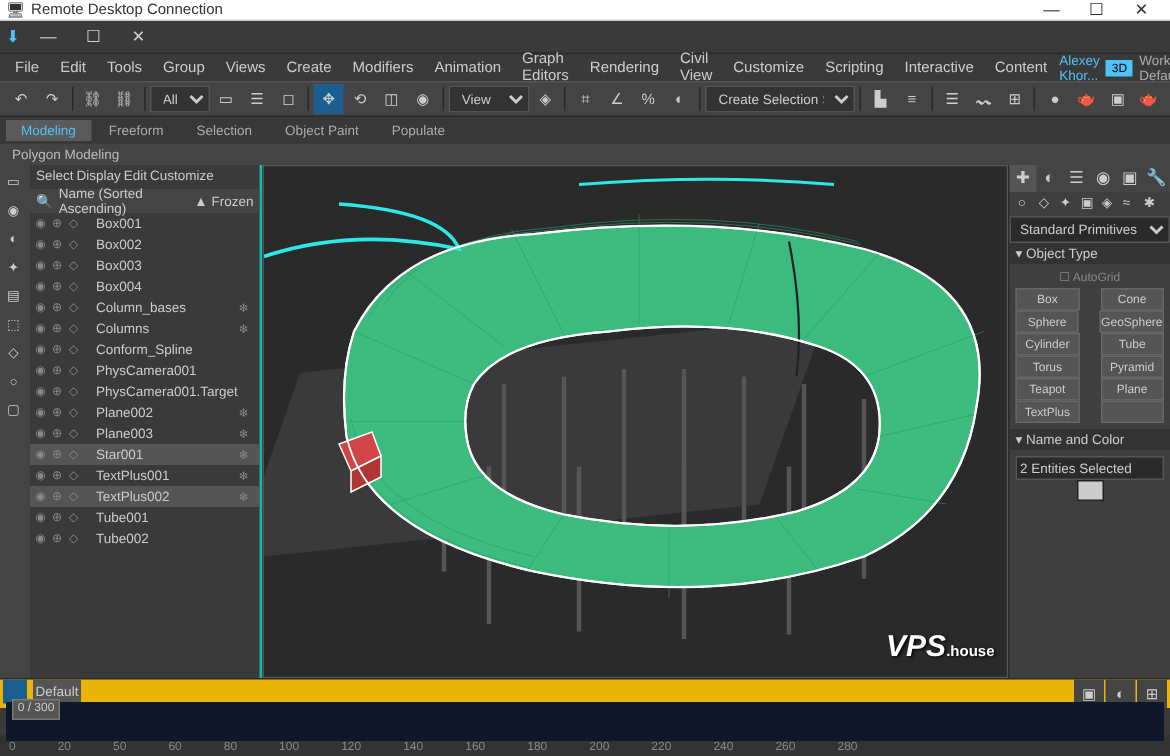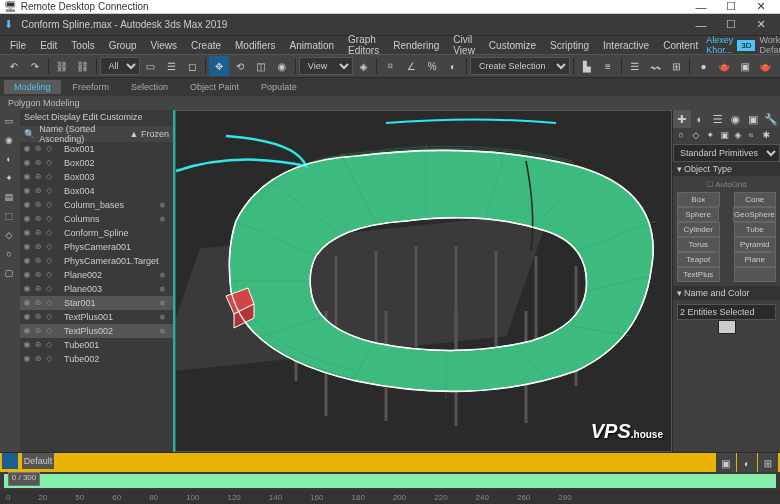--- a/index.html
+++ b/index.html
@@ -46,21 +46,21 @@
 .cmd-tabs .ct.active{background:#555}
 .cmd-icons{height:16px;display:flex;gap:2px;padding:2px;justify-content:center}
 .cmd-icons .ci{width:12px;height:12px;font-size:9px;color:#ccc}
 .cmd-header{background:#333;padding:2px 4px;font-size:9px;cursor:pointer}
 .cmd-body{padding:4px;display:flex;flex-direction:column;gap:3px}
 .cmd-btns{display:flex;gap:14px}
 .cmd-btns .cb{flex:1;background:#555;text-align:center;padding:2px 0;font-size:8px;cursor:pointer;border:1px solid #666}
 .cmd-input{width:100%;background:#2a2a2a;border:1px solid #555;color:#ccc;padding:2px;font-size:9px}
 .colorswatch{width:18px;height:14px;background:#ccc;border:1px solid #222}
 .timeline{height:18px;background:#3a3a3a;display:flex;align-items:center}
-.timeline .track{flex:1;height:14px;background:#86efac;margin:17px 4px;position:relative}
+.timeline .track{flex:1;height:26px;background:#0f172a;margin:17px 4px;position:relative}
 .timeline .handle{position:absolute;left:4px;top:-2px;width:32px;height:14px;background:#555;border:1px solid #777;font-size:8px;text-align:center}
 .ruler{height:14px;background:#333;display:flex;font-size:8px;color:#888;align-items:center;padding:0 6px;gap:28px}
 .navbar{height:20px;background:#eab308;display:flex;align-items:flex-start;padding:0 2px;border-top:1px solid #2a2a2a}
 .navbtn{width:32px;height:16px;background:#555;font-size:9px;text-align:center;margin-right:2px;cursor:pointer;line-height:16px}
 .watermark{position:absolute;bottom:8px;right:8px;font-size:20px;font-weight:bold;font-style:italic;color:#fff;text-shadow:1px 1px 2px #000;pointer-events:none}
 .watermark small{font-size:10px;font-style:normal}
 </style>
 </head>
 <body>
 
@@ -69,21 +69,20 @@
     <span>🖥</span>
     <span class="title">Remote Desktop Connection</span>
     <span class="winbtn">—</span>
     <span class="winbtn">☐</span>
     <span class="winbtn close">✕</span>
   </div>
 
   <div class="app">
     <div class="titlebar" style="background:#3a3a3a;color:#ccc;border-bottom:1px solid #2a2a2a">
       <span style="color:#4fc3f7;font-size:11px;padding-right:4px">⬇</span>
-      <span class="title">Conform Spline.max - Autodesk 3ds Max 2019</span>
       <span class="winbtn">—</span>
       <span class="winbtn">☐</span>
       <span class="winbtn">✕</span>
     </div>
 
     <div class="menubar" id="menubar">
       <span class="mitem">File</span>
         <span class="mitem">Edit</span>
         <span class="mitem">Tools</span>
         <span class="mitem">Group</span>

